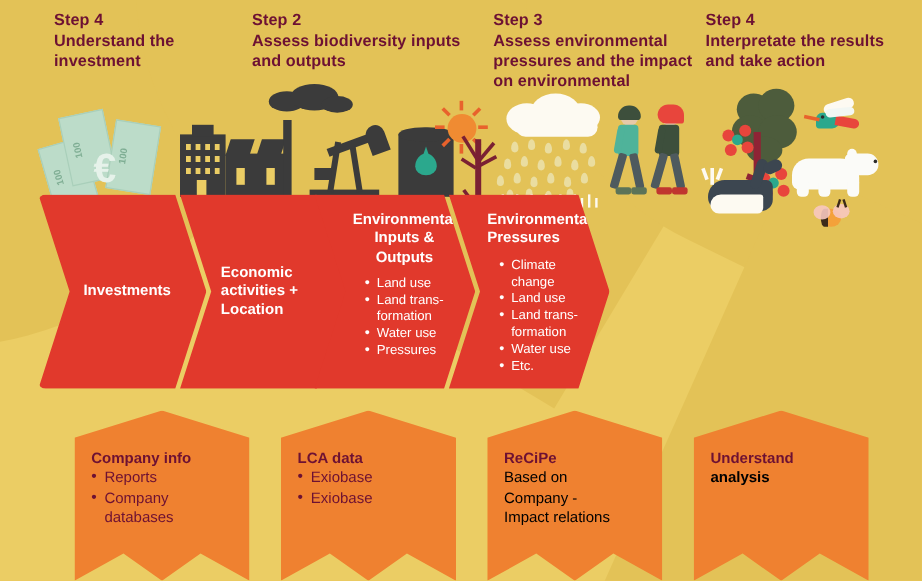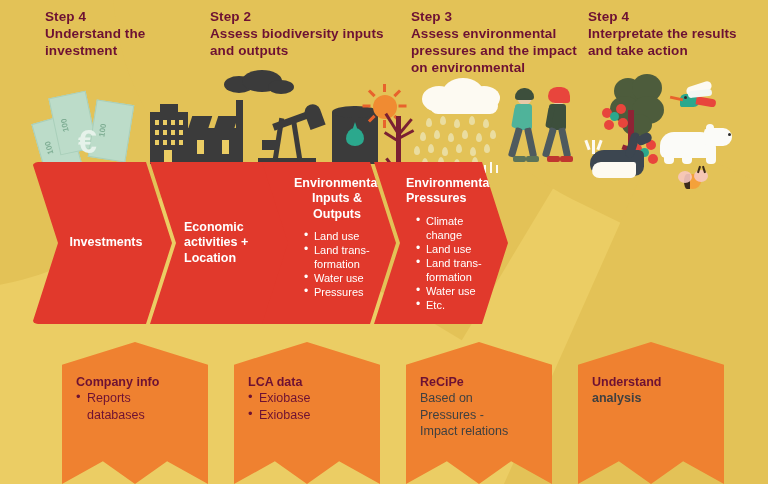--- a/index.html
+++ b/index.html
@@ -94,21 +94,21 @@
   .banners{position:absolute;left:0;top:330px;width:768px;height:154px;z-index:14;}
   .ban{
     position:absolute;background:#ef8130;
     clip-path:polygon(0 16%, 50% 0, 100% 16%, 100% 100%, 72% 84%, 50% 100%, 28% 84%, 0 100%);
   }
   .ban-inner{position:absolute;left:0;right:0;top:32px;padding:0 14px;}
   .ban .title{color:#6d1133;font-weight:bold;font-size:12.5px;line-height:1.3;}
   .ban ul{margin:0;padding:0;list-style:none;}
   .ban li{color:#6d1133;font-size:12.5px;line-height:1.3;position:relative;padding-left:11px;}
   .ban li:before{content:"\2022";position:absolute;left:0;top:-1px;font-size:13px;}
-  .ban .line{color:#404040;font-size:12.5px;line-height:1.3;}
+  .ban .line{color:#000000;font-size:12.5px;line-height:1.3;}
   .ban li.cont{padding-left:11px;}
   .ban li.cont:before{content:"";}
 </style>
 </head>
 <body>
 
 <div id="stage">
 
   <div class="bg-layer">
     <div class="diag d1"></div>
@@ -401,40 +401,41 @@
 
   </div>
 
   <div class="banners">
 
     <div class="ban" style="left:62px;top:12px;width:146px;height:142px;">
       <div class="ban-inner">
         <div class="title">Company info</div>
         <ul>
           <li>Reports</li>
+          <li>Company</li>
           <li class="cont">databases</li>
         </ul>
       </div>
     </div>
 
     <div class="ban" style="left:234px;top:12px;width:146px;height:142px;">
       <div class="ban-inner">
         <div class="title">LCA data</div>
         <ul>
           <li>Exiobase</li>
           <li>Exiobase</li>
         </ul>
       </div>
     </div>
 
     <div class="ban" style="left:406px;top:12px;width:146px;height:142px;">
       <div class="ban-inner">
         <div class="title">ReCiPe</div>
         <div class="line">Based on</div>
-        <div class="line">Pressures -</div>
+        <div class="line">Company -</div>
         <div class="line">Impact relations</div>
       </div>
     </div>
 
     <div class="ban" style="left:578px;top:12px;width:146px;height:142px;">
       <div class="ban-inner">
         <div class="title">Understand</div>
         <div class="line" style="font-weight:bold;">analysis</div>
       </div>
     </div>

